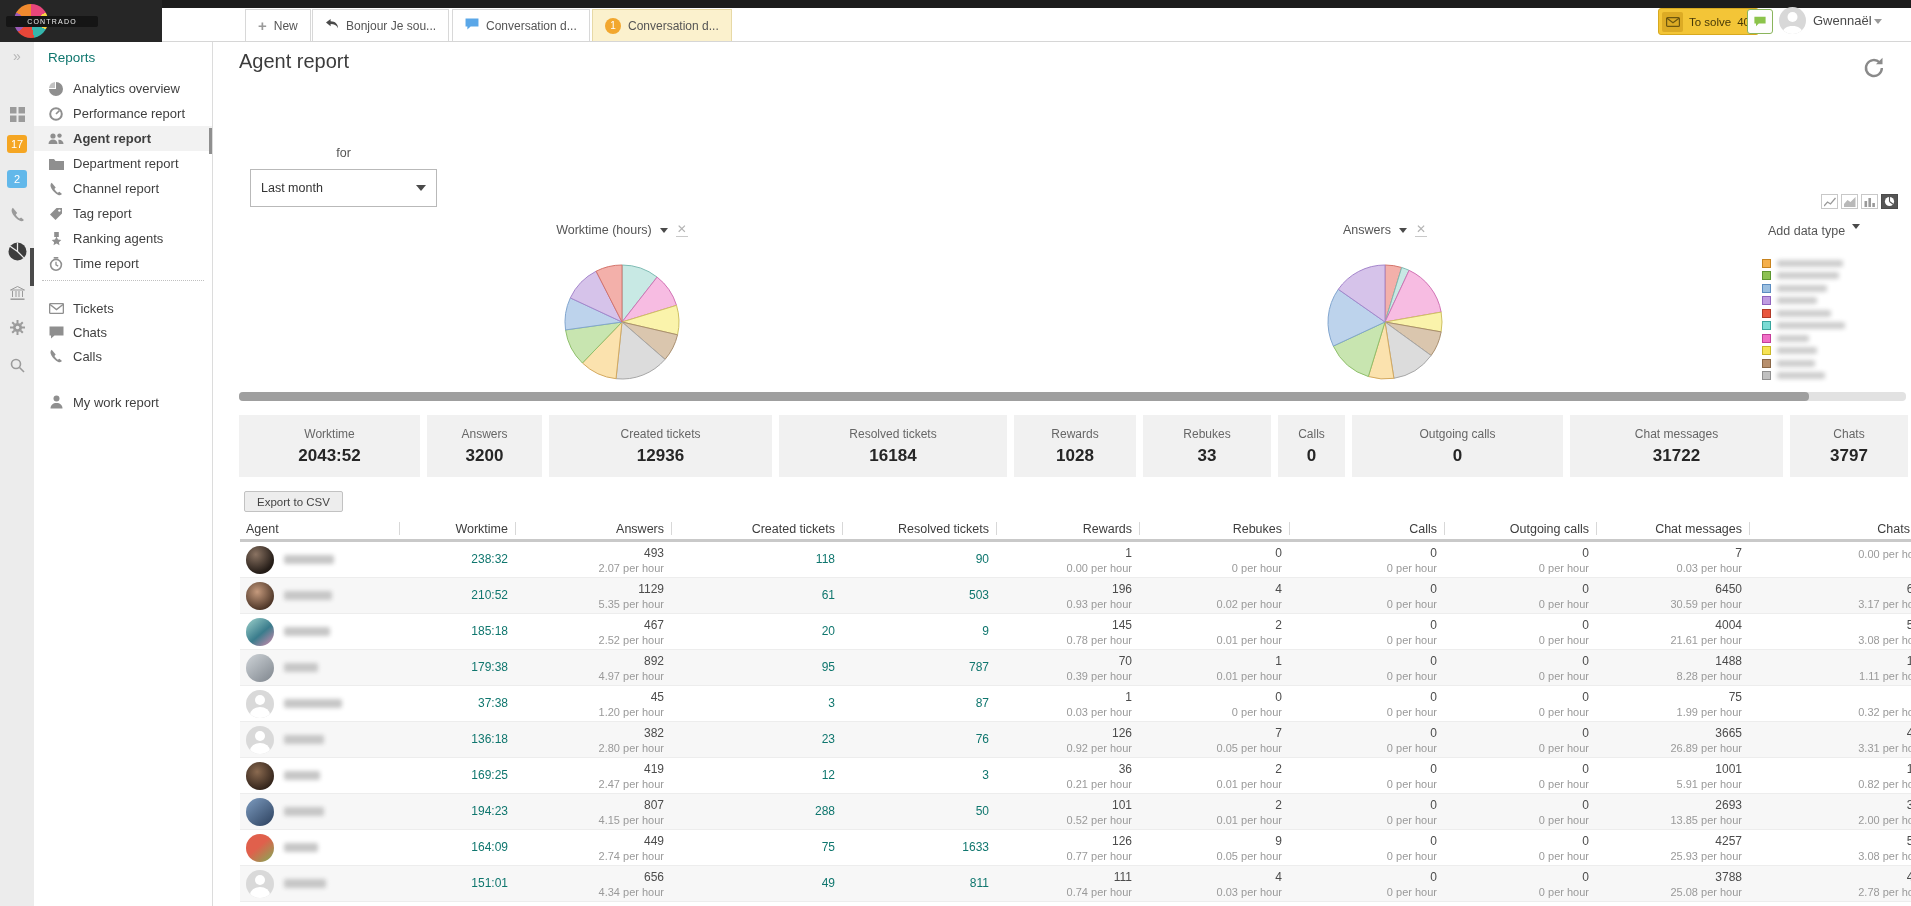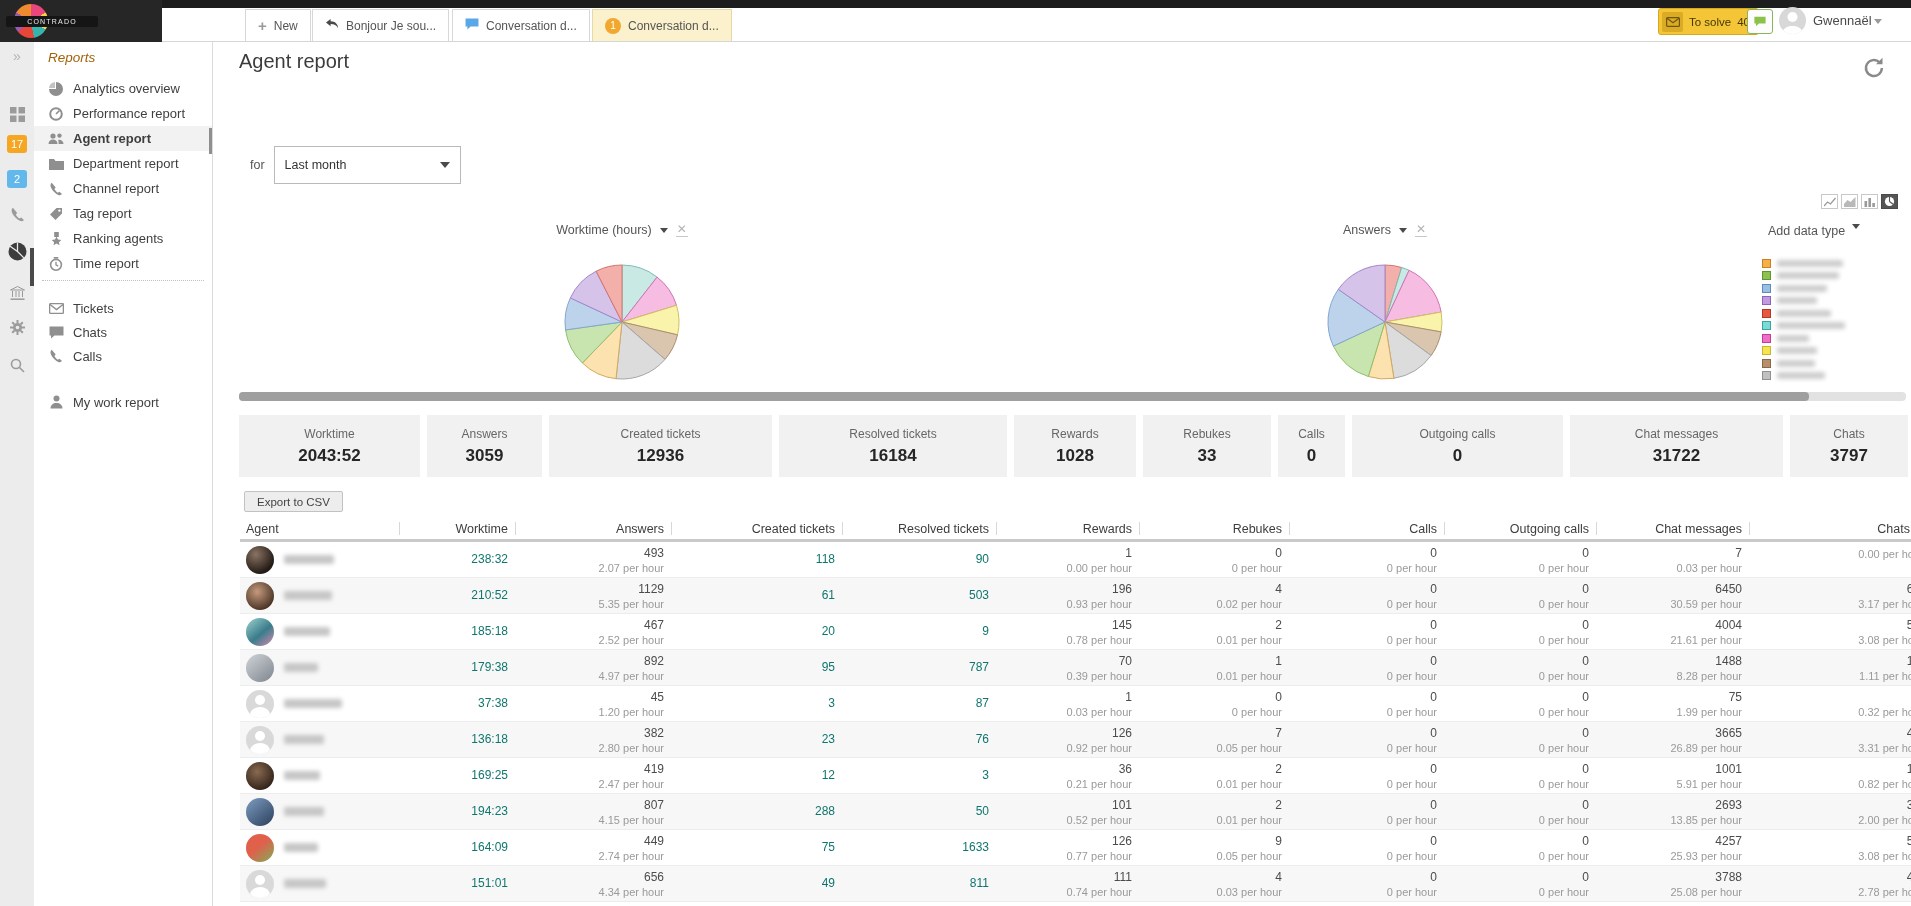--- a/index.html
+++ b/index.html
@@ -35,42 +35,42 @@
   
   .rail { position:absolute; left:0; top:42px; width:34px; height:864px; background:#ececec; }
   .rail-item { position:absolute; left:0; width:34px; text-align:center; color:#9b9b9b; cursor:pointer; }
   .rail-badge { width:20px; height:18px; margin:0 auto; border-radius:3px; color:#fff; font-size:11px; line-height:18px; }
   .b17 { background:#f5a623; } .b2 { background:#62b8ea; }
   .pct { color:#1c1c1c; font-weight:bold; font-size:12px; }
   .rail-indicator { position:absolute; left:30px; top:206px; width:4px; height:38px; background:#4a4a4a; }
 
   
   .panel { position:absolute; left:34px; top:42px; width:179px; height:864px; background:#fff; border-right:1px solid #dcdcdc; }
-  .panel-title { position:absolute; left:14px; top:8px; font-size:13.5px; font-style:italic; color:#a16207; }
+  .panel-title { position:absolute; left:14px; top:8px; font-size:13.5px; color:#0f766e; }
   .navlist { position:absolute; left:0; width:100%; margin:0; padding:0; list-style:none; }
   #sidebar-list { top:34px; } #sidebar-secondary { top:254px; } #sidebar-footer { top:348px; }
   .nav-item { display:flex; align-items:center; gap:9px; height:25px; padding-left:14px; font-size:13px; color:#3f3f3f; cursor:pointer; }
   #sidebar-secondary .nav-item, #sidebar-footer .nav-item { height:24px; }
   .nav-item.active { background:#f2f2f2; font-weight:bold; }
   .nav-icon { width:16px; display:flex; justify-content:center; color:#8f8f8f; flex:none; }
   .dotted { position:absolute; left:8px; right:8px; top:238px; border-top:1px dotted #c0c0c0; }
   .panel-thumb { position:absolute; right:0; top:86px; width:3px; height:26px; background:#8f8f8f; }
 
   
   .content { position:absolute; left:213px; top:42px; width:1705px; height:864px; background:#fff; }
   .page-title { position:absolute; left:26px; top:8px; font-size:20px; color:#3c3c3c; font-weight:normal; margin:0; }
   .refresh { position:absolute; left:1648px; top:14px; width:26px; height:26px; background:none; border:none; cursor:pointer; padding:0; }
 
   .chips { position:absolute; left:22px; top:64px; display:flex; }
   .chip { height:23px; border:1px solid #ccc; background:#fff; font-size:11.5px; color:#555;
     display:flex; align-items:center; padding:0 14px; margin-right:-1px; cursor:pointer; white-space:nowrap; }
   .chip.sel { background:#767676; border-color:#6a6a6a; color:#fff; position:relative; z-index:1; }
   .chip.custom { margin-left:80px; gap:6px; color:#666; }
 
-  .forrow { position:absolute; left:37px; top:104px; display:flex; align-items:center; gap:9px; font-size:12.5px; color:#555; }
+  .forrow { position:absolute; left:37px; top:104px; display:flex; align-items:center; gap:9px; font-size:12.5px; color:#555;flex-direction:column; }
   .selectbox { width:187px; height:38px; border:1px solid #b9b9b9; background:#fff; display:flex; align-items:center;
     justify-content:space-between; padding:13px 10px; font-size:12.5px; color:#333; cursor:pointer; }
   .caret { width:0; height:0; border-left:5px solid transparent; border-right:5px solid transparent; border-top:6px solid #4a4a4a; }
 
   .chart-head { position:absolute; top:180px; height:16px; display:flex; align-items:center; justify-content:center; gap:8px;
     font-size:12.5px; color:#555; width:300px; }
   .ch1 { left:259px; } .ch2 { left:1022px; }
   .closex { color:#b3b3b3; font-size:12px; line-height:11px; border-bottom:1px solid #c9c9c9; cursor:pointer; padding:0 1px 1px; }
   .mini-caret { width:0; height:0; border-left:4px solid transparent; border-right:4px solid transparent; border-top:5px solid #4a4a4a; cursor:pointer; }
   svg.pie { position:absolute; width:120px; height:120px; }
@@ -485,21 +485,21 @@
       <div class="hthumb"></div>
     </div>
 
     <div class="stats" id="stats">
         <div class="stat" style="width: 181px;">
           <div class="stat-label">Worktime</div>
           <div class="stat-value">2043:52</div>
         </div>
         <div class="stat" style="width: 115px;">
           <div class="stat-label">Answers</div>
-          <div class="stat-value">3059</div>
+          <div class="stat-value">3200</div>
         </div>
         <div class="stat" style="width: 223px;">
           <div class="stat-label">Created tickets</div>
           <div class="stat-value">12936</div>
         </div>
         <div class="stat" style="width: 228px;">
           <div class="stat-label">Resolved tickets</div>
           <div class="stat-value">16184</div>
         </div>
         <div class="stat" style="width: 122px;">

